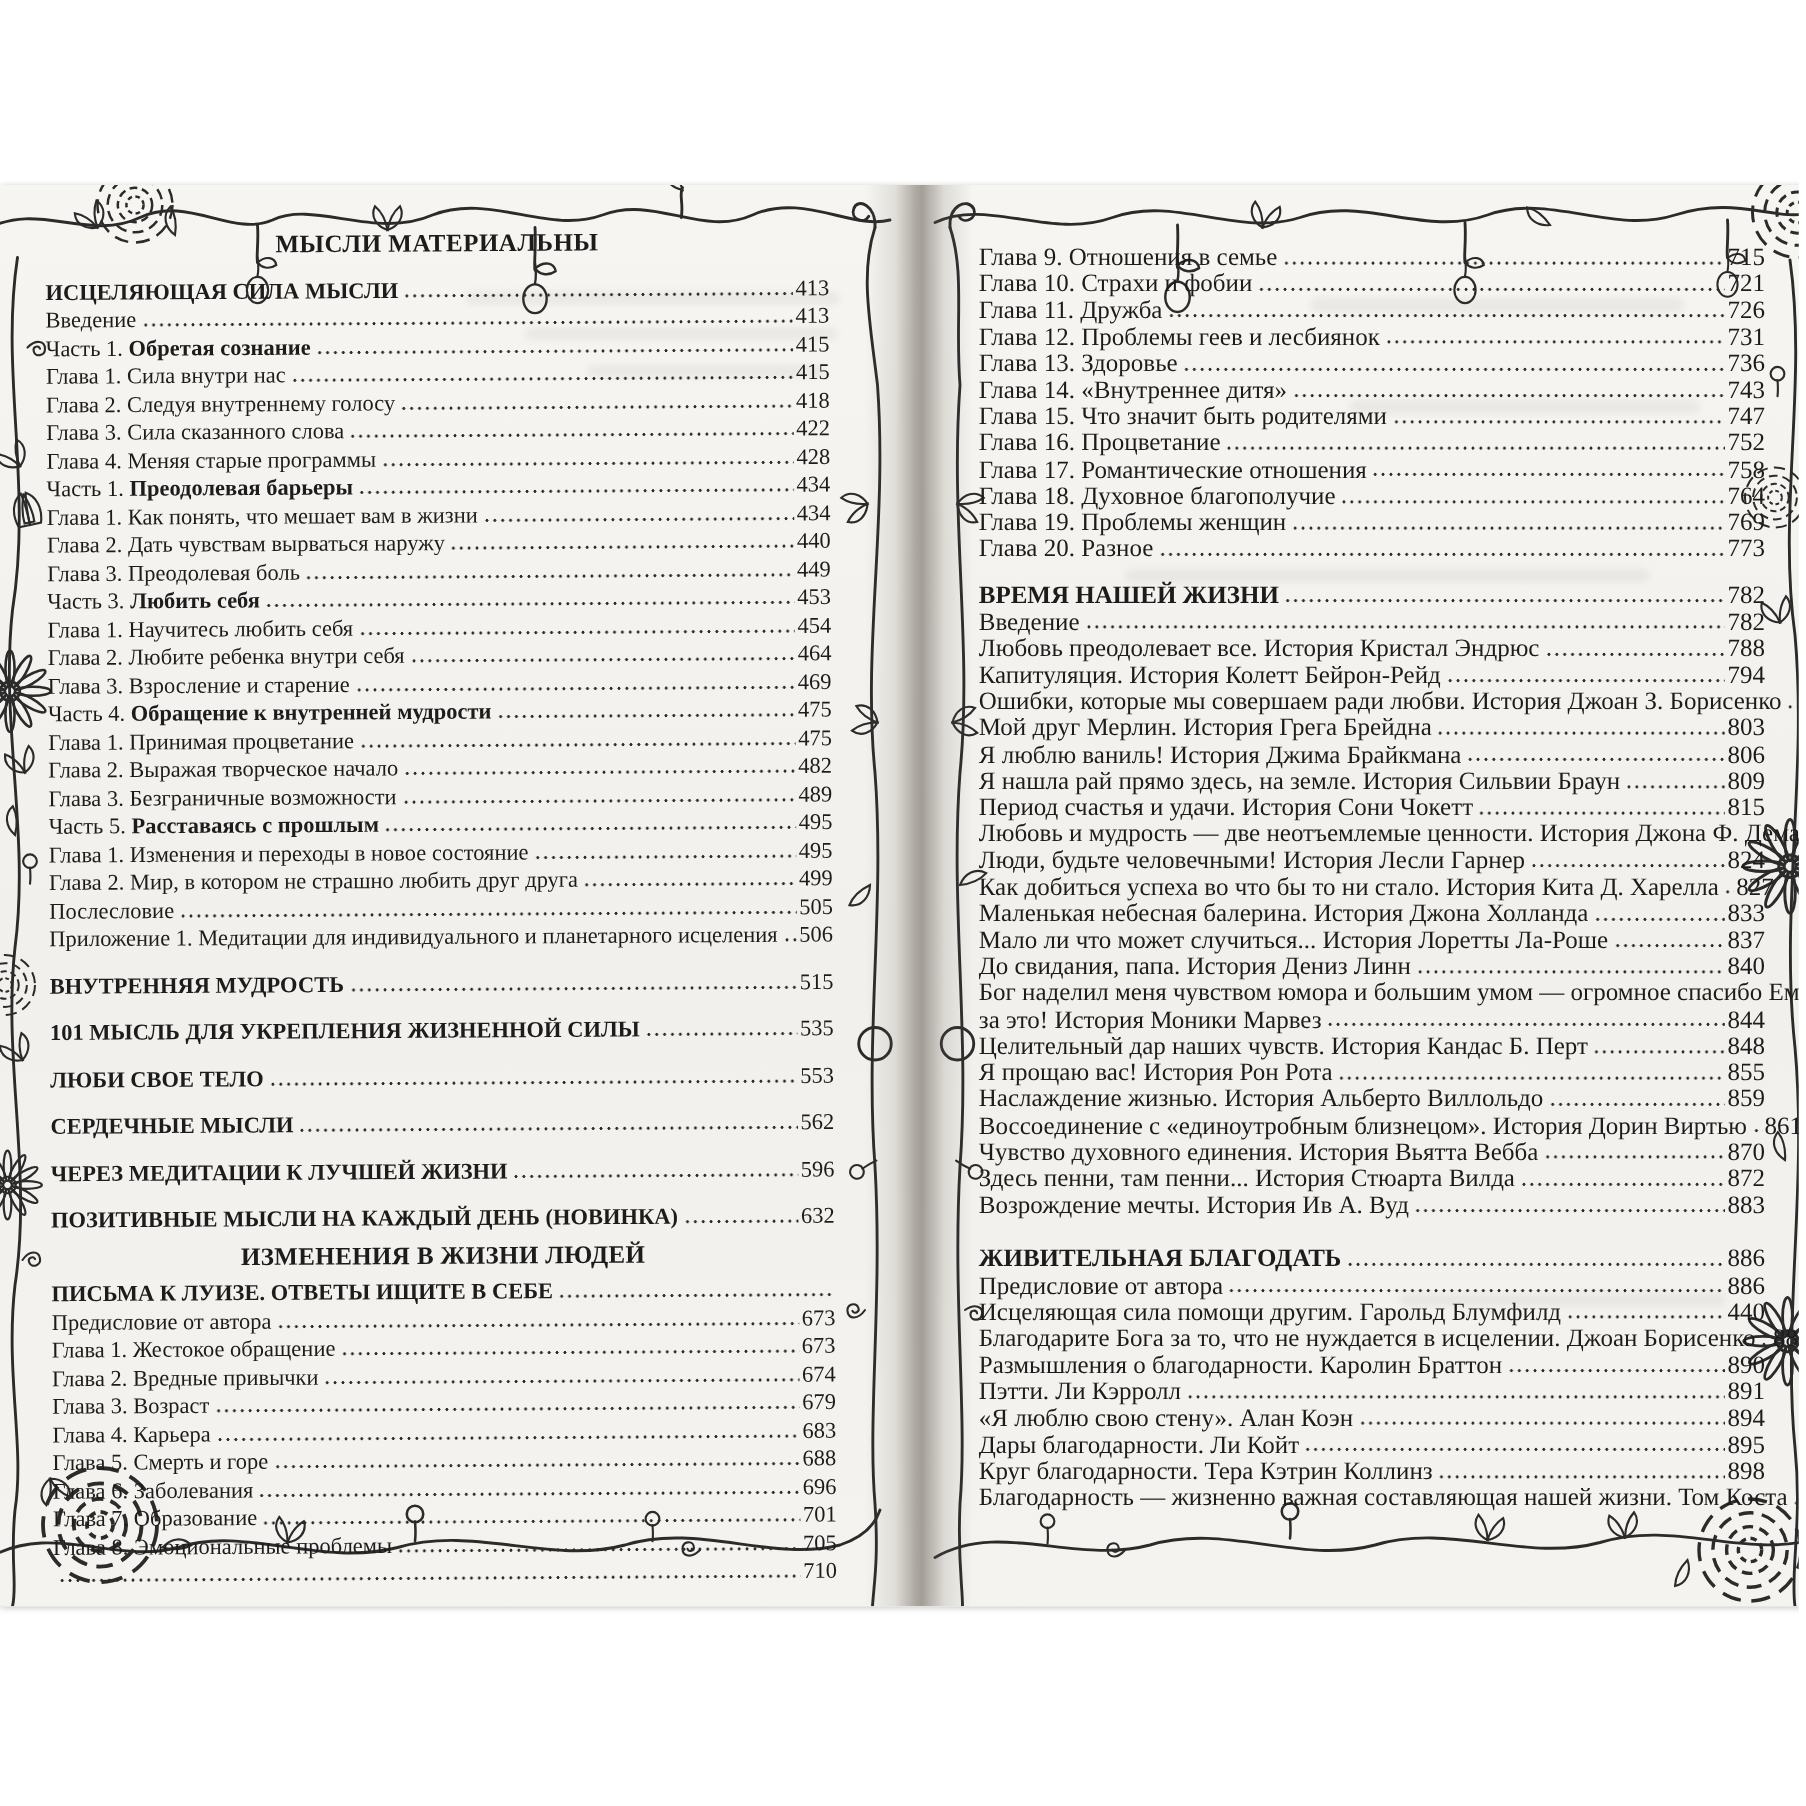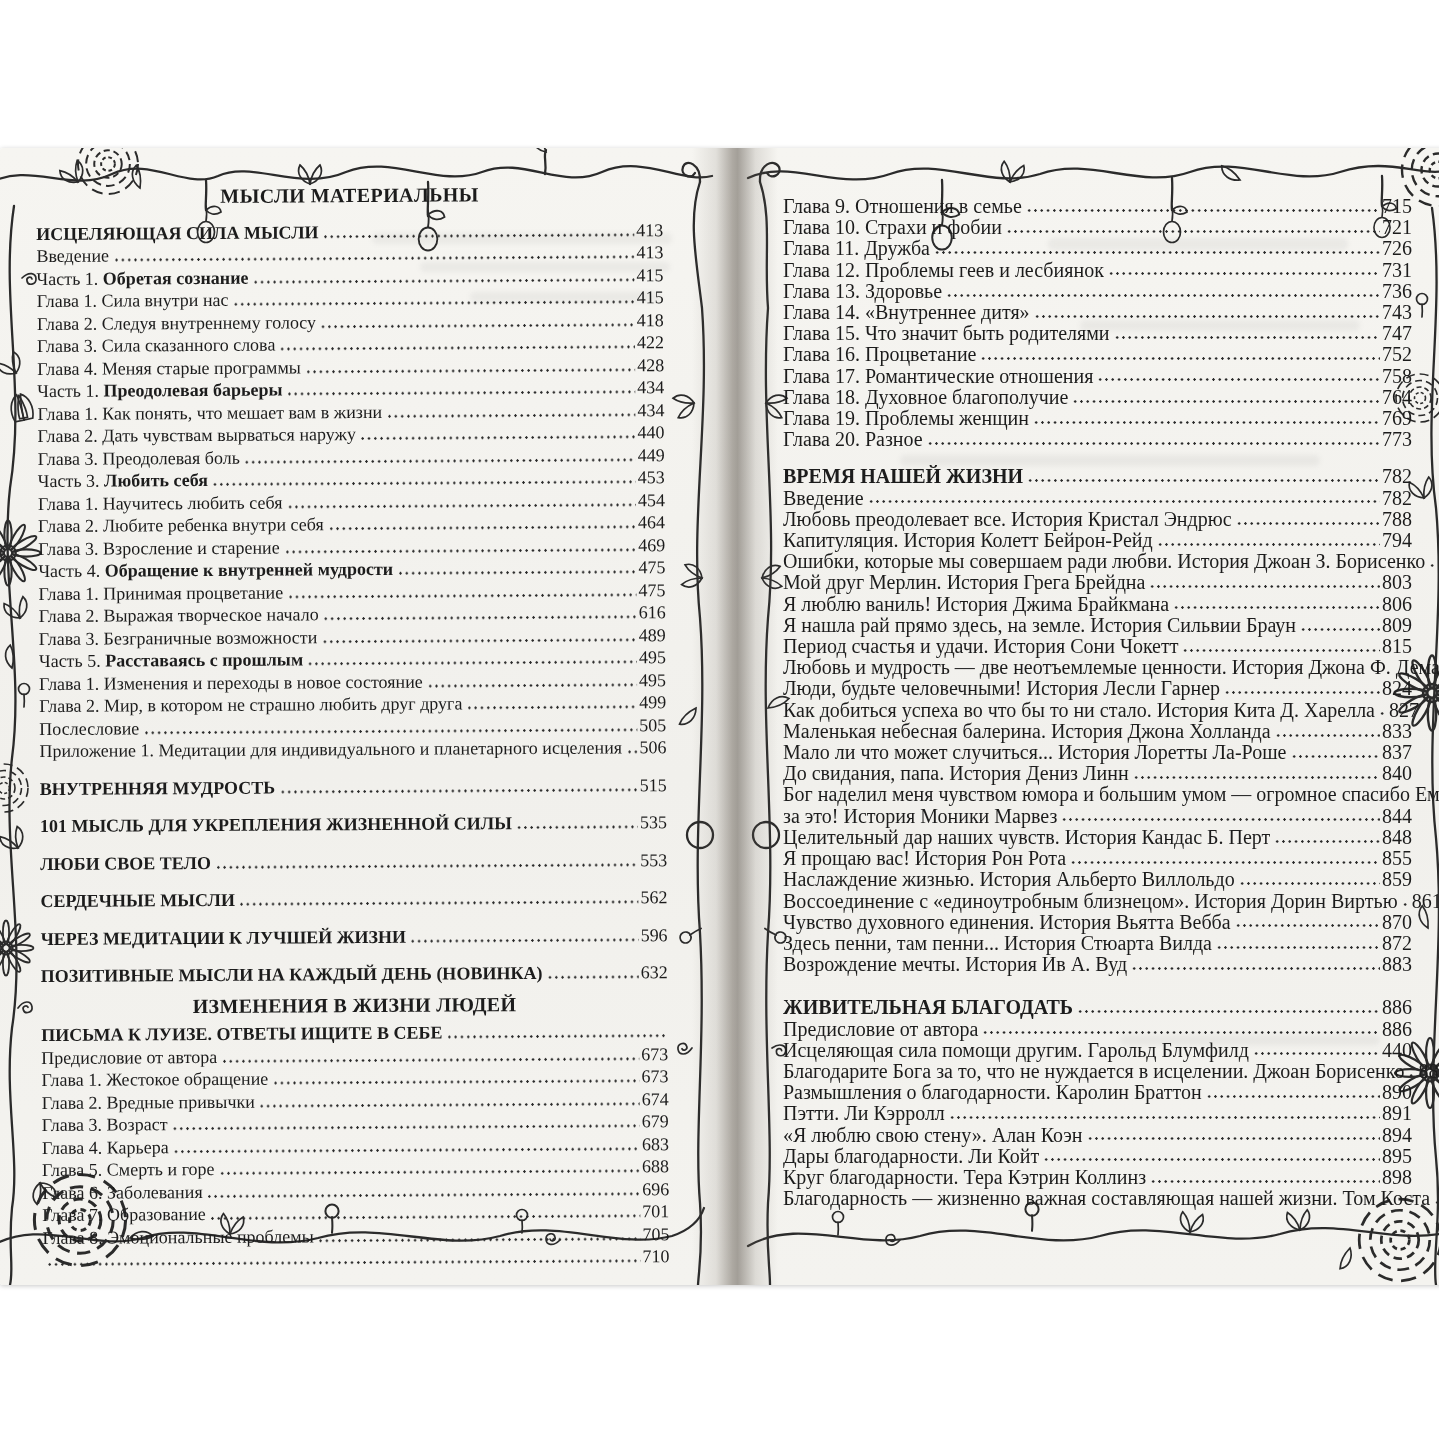--- a/index.html
+++ b/index.html
@@ -279,21 +279,21 @@
             <span class="pg">475</span>
           </div>
           <div class="row">
             <span class="txt t-n">Глава 1. Принимая процветание</span>
             <span class="dots"></span>
             <span class="pg">475</span>
           </div>
           <div class="row">
             <span class="txt t-n">Глава 2. Выражая творческое начало</span>
             <span class="dots"></span>
-            <span class="pg">616</span>
+            <span class="pg">482</span>
           </div>
           <div class="row">
             <span class="txt t-n">Глава 3. Безграничные возможности</span>
             <span class="dots"></span>
             <span class="pg">489</span>
           </div>
           <div class="row">
             <span class="txt t-n">Часть 5. </span>
             <span class="txt t-b">Расставаясь с прошлым</span>
             <span class="dots"></span>

